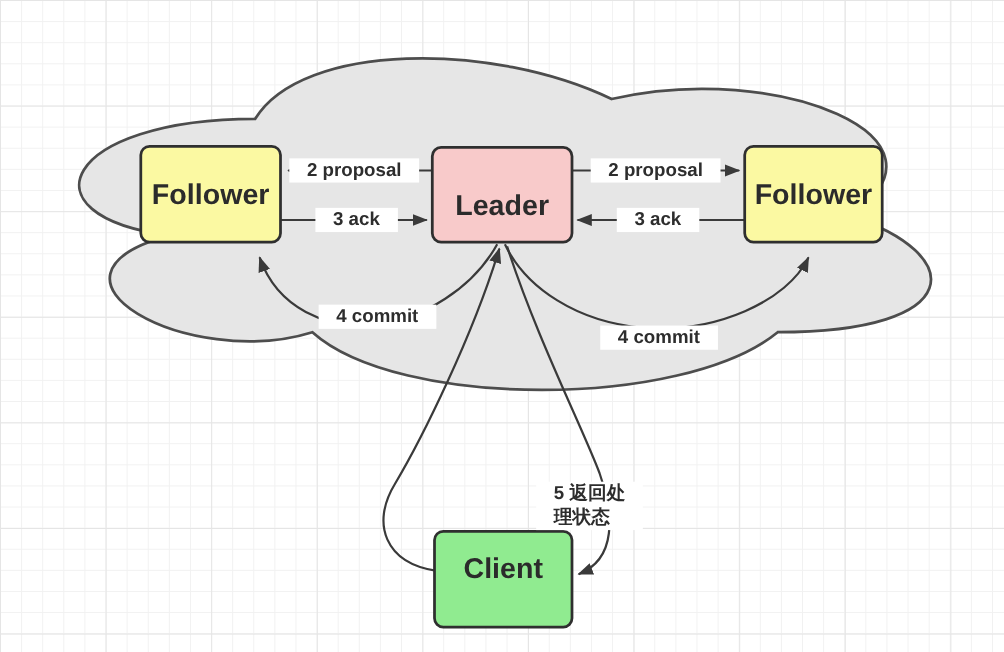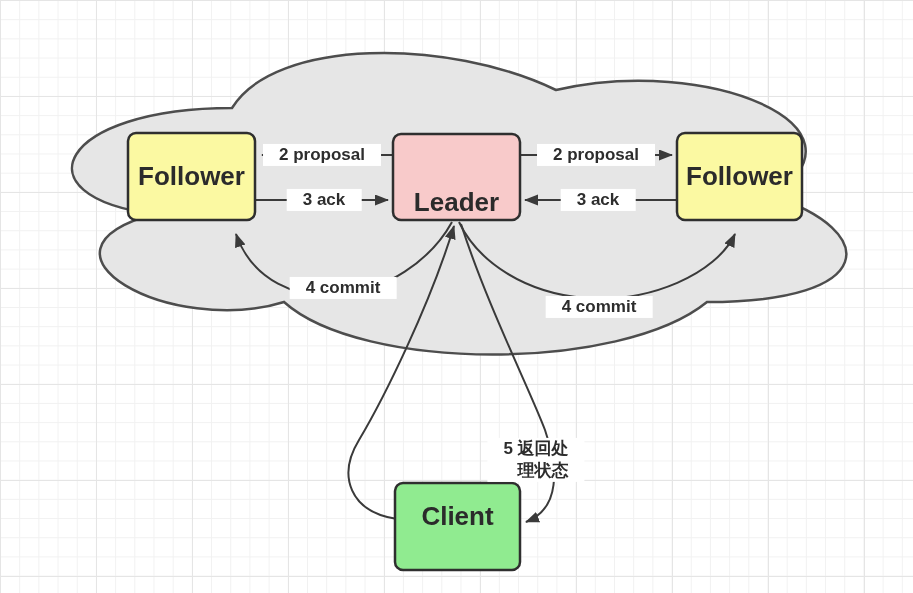--- a/index.html
+++ b/index.html
@@ -20,21 +20,21 @@
   .cloud{stroke:#4d4d4d;stroke-width:2.5;}
   .edge{fill:none;stroke:#3a3a3a;stroke-width:2;}
   rect.node{stroke:#2f2f2f;stroke-width:2.5;}
   .nlabel{
     position:absolute;display:flex;align-items:center;justify-content:center;
     font-weight:bold;font-size:26px;color:#2b2b2b;pointer-events:none;
   }
   .elabel{
     position:absolute;transform:translate(-50%,-50%);
     background:#ffffff;color:#2d2d2d;font-weight:bold;font-size:17px;
-    line-height:1.3;padding:0 16px;white-space:pre-line;text-align:right;
+    line-height:1.3;padding:0 16px;white-space:pre-line;text-align:left;
   }
 </style>
 </head>
 <body>
 
 <div class="stage">
 
   <svg class="layer" width="913" height="593" viewBox="0 0 913 593">
     <defs>
       <marker id="ah" markerUnits="userSpaceOnUse" markerWidth="16" markerHeight="13" refX="13" refY="5.5" orient="auto">
@@ -55,21 +55,21 @@
     <path class="edge" d="M397 519 C350 512 337 476 359 440 C384 398 430 305 454 226" marker-end="url(#ah)"></path>
     <path class="edge" d="M461 224 C487 305 530 390 545 430 C558 468 561 508 526 522" marker-end="url(#ah)"></path>
 
     <rect class="node" x="128" y="133" width="127" height="87" rx="8" fill="#fbf9a2"></rect>
     <rect class="node" x="393" y="134" width="127" height="86" rx="8" fill="#f8caca"></rect>
     <rect class="node" x="677" y="133" width="125" height="87" rx="8" fill="#fbf9a2"></rect>
     <rect class="node" x="395" y="483" width="125" height="87" rx="8" fill="#90eb90"></rect>
   </svg>
 
   <div class="nlabel" style="left:128px;top:133px;width:127px;height:87px;">Follower</div>
-  <div class="nlabel" style="left:393px;top:150px;width:127px;height:105px;">Leader</div>
+  <div class="nlabel" style="left:393px;top:134px;width:127px;height:105px;">Leader</div>
   <div class="nlabel" style="left:677px;top:133px;width:125px;height:87px;">Follower</div>
   <div class="nlabel" style="left:395px;top:483px;width:125px;height:66px;">Client</div>
 
   <div class="elabel" style="left:322px;top:155px;">2 proposal</div>
   <div class="elabel" style="left:324px;top:200px;">3 ack</div>
   <div class="elabel" style="left:596px;top:155px;">2 proposal</div>
   <div class="elabel" style="left:598px;top:200px;">3 ack</div>
   <div class="elabel" style="left:343px;top:288px;">4 commit</div>
   <div class="elabel" style="left:599px;top:307px;">4 commit</div>
   <div class="elabel" style="left:536px;top:440px;margin-top:20px;">5 返回处

